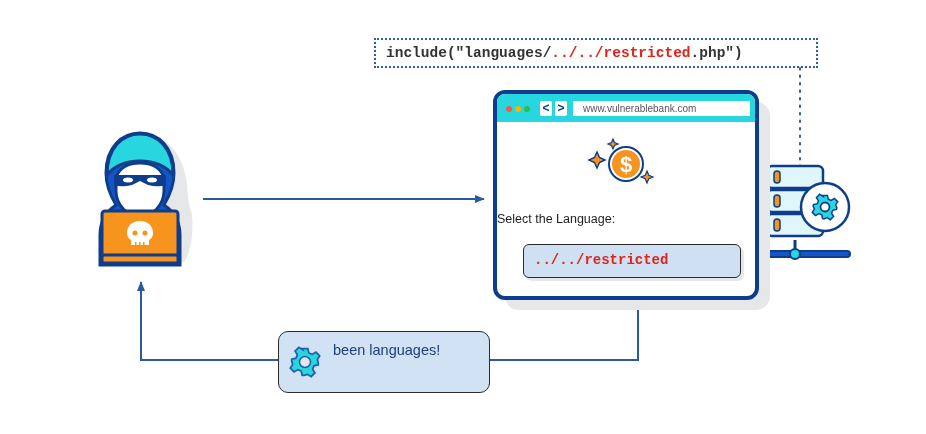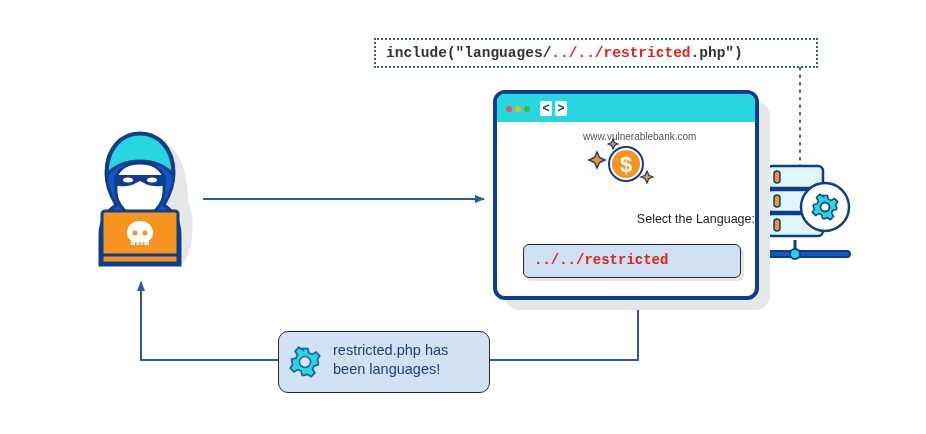--- a/index.html
+++ b/index.html
@@ -28,24 +28,24 @@
   .browser-bar {
     position: absolute; left: 0; top: 0; right: 0; height: 28px; background: #27d6de;
   }
   .dot { position: absolute; top: 12px; width: 6px; height: 6px; border-radius: 50%; }
   .nav-btn {
     position: absolute; top: 7px; width: 12px; height: 15px; background: #fff; border-radius: 2px;
     color: #0e3d8c; font-size: 12px; line-height: 15px; text-align: center; font-weight: bold;
   }
   .url-bar {
     position: absolute; left: 76px; top: 7px; width: 177px; height: 15px; background: #fff; border-radius: 0;
-    font-size: 10px; color: #555; line-height: 15px; padding-left: 10px; box-sizing: border-box; margin-top: 28px;
+    font-size: 10px; color: #555; line-height: 15px; padding-left: 10px; box-sizing: border-box;
   }
   .select-label {
-    position: absolute; left: 0; right: 0; top: 118px; text-align: right; font-size: 12.5px; color: #1e1e1e;
+    position: absolute; left: 0; right: 0; top: 118px; text-align: left; font-size: 12.5px; color: #1e1e1e;
   }
   .lang-input {
     position: absolute; left: 26px; top: 150px; width: 218px; height: 34px;
     background: #cfe0f3; border: 1.5px solid #2a2a2a; border-radius: 6px; box-sizing: border-box;
     font-family: "Liberation Mono", monospace; font-weight: bold; font-size: 14px; color: #e0241b;
     line-height: 31px; padding-left: 10px;
     box-shadow: 3px 3px 0 #e6e7e9;
   }
 
   
@@ -151,16 +151,15 @@
   <div class="select-label">Select the Language:</div>
   <div class="lang-input">../../restricted</div>
 </div>
 
 <div class="msg">
   <svg class="abs" style="left:10px;top:14px" width="32" height="32" viewBox="-16 -16 32 32">
     <path d="M-3,-14 L3,-14 L4,-9.5 L7.5,-8 L11.5,-10.5 L15.5,-6.5 L13,-2.5 L14,1 L14,3 L9.5,4 L8,7.5 L10.5,11.5 L6.5,15.5 L2.5,13 L-1,14 L-3,14 L-4,9.5 L-7.5,8 L-11.5,10.5 L-15.5,6.5 L-13,2.5 L-14,-1 L-14,-3 L-9.5,-4 L-8,-7.5 L-10.5,-11.5 L-6.5,-15.5 L-2.5,-13 Z" transform="scale(0.95)" fill="#27d6de" stroke="#1f5fa8" stroke-width="1.8"></path>
     <circle r="5.5" fill="#e3e6ea" stroke="#1f5fa8" stroke-width="1.5"></circle>
   </svg>
   <div class="msg-text">
-    <div>restricted.php has</div>
     <div>been languages!</div>
   </div>
 </div>
 
 </body></html>

